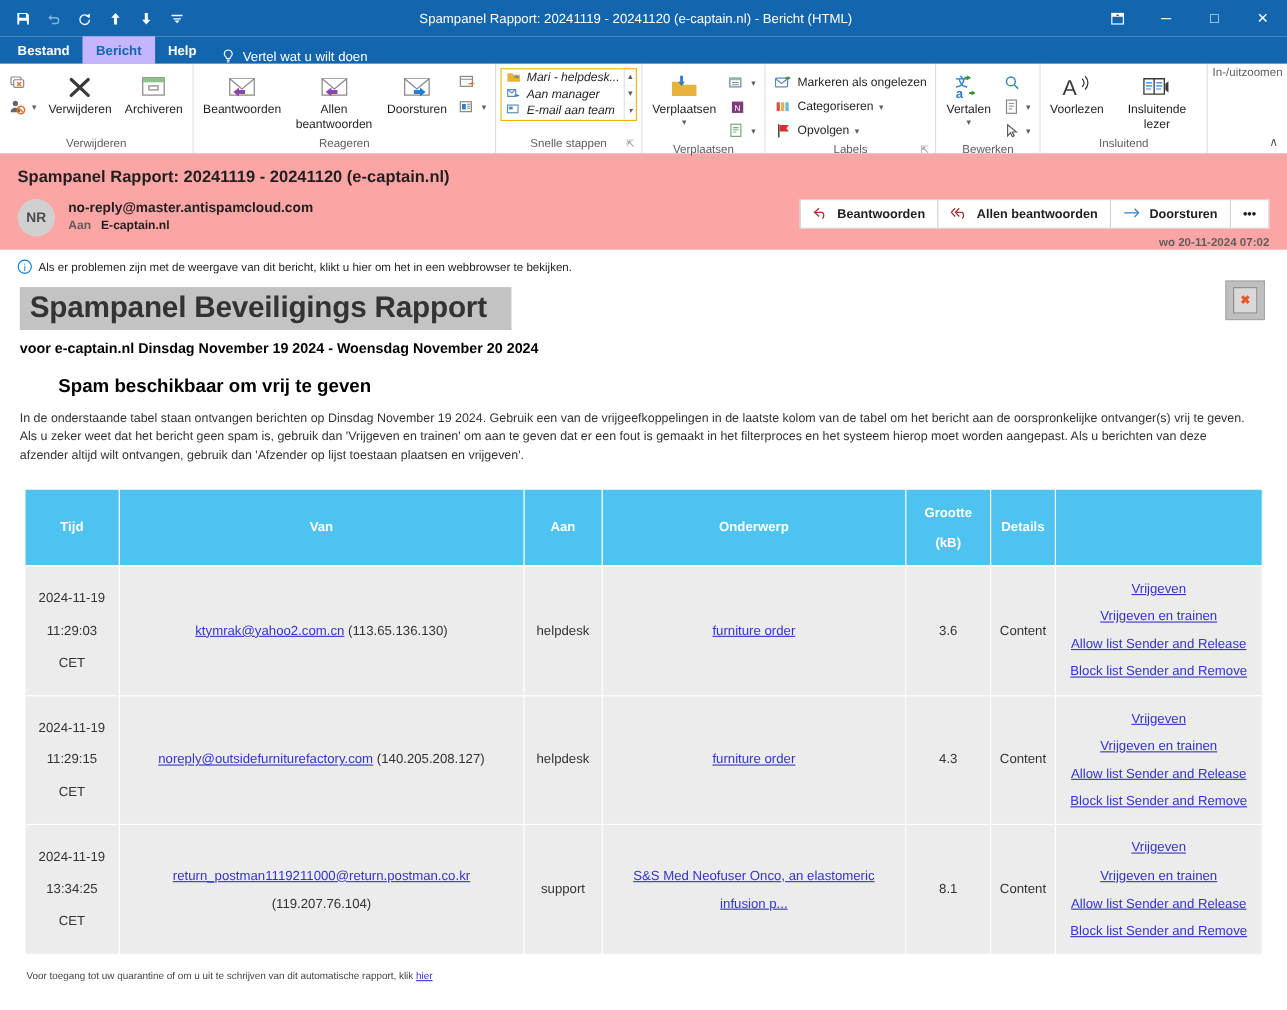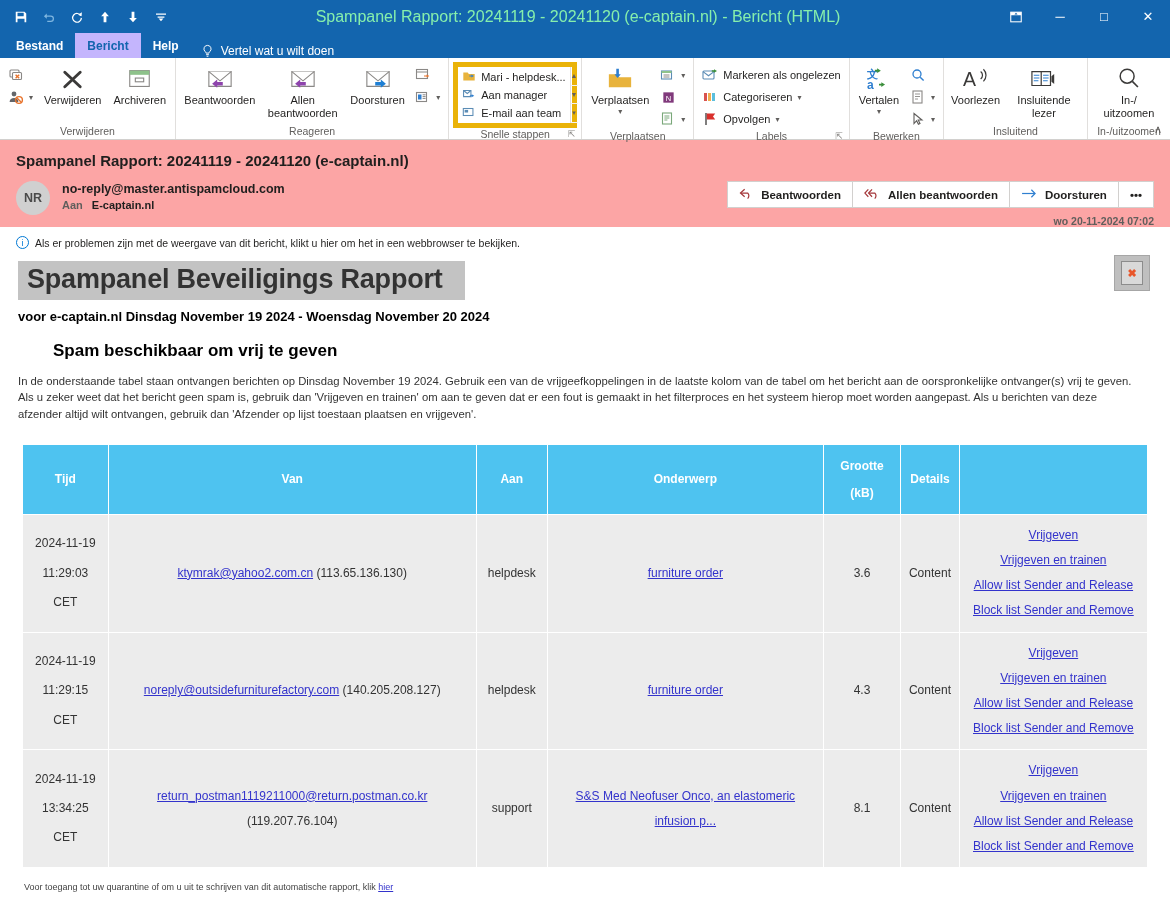--- a/index.html
+++ b/index.html
@@ -19,21 +19,21 @@
     color: #ffffff;
   }
   .qat { display: flex; align-items: center; gap: 2px; padding-left: 8px; }
   .qat-btn {
     width: 26px; height: 24px; display: flex; align-items: center; justify-content: center;
     font-size: 13px; color: #ffffff; line-height: 1;
   }
   .qat-btn svg { display: block; }
   .title-text {
     position: absolute; left: 0; right: 14px; text-align: center;
-    font-size: 16px; color: #86efac; pointer-events: none;
+    font-size: 12px; color: #ffffff; pointer-events: none;
   }
   .wincontrols { margin-left: auto; display: flex; height: 33px; position: relative; z-index: 2;}
   .wc {
     width: 44px; height: 33px; display: flex; align-items: center; justify-content: center;
     color: #fff; font-size: 13px;
   }
 
   
   .tabstrip {
     height: 25px; background: #1365ae; display: flex; align-items: flex-end;
@@ -69,21 +69,21 @@
   .bigbtn .ico { height: 30px; display: flex; align-items: center; justify-content: center; }
   .bigbtn .lbl { max-width: 74px; }
   .stackcol { display: flex; flex-direction: column; justify-content: center; padding-top: 2px; }
   .smallbtn {
     display: flex; align-items: center; gap: 5px; font-size: 11px; color: #201f1e;
     padding: 2px 4px; height: 22px; white-space: nowrap;
   }
   .smallbtn .ico { width: 16px; height: 16px; display: flex; align-items: center; justify-content: center; }
   .caret { font-size: 8px; color: #605e5c; }
   .qsbox {
-    width: 124px; border: 5px solid #eab308; background: #fff; display: flex; height: 66px;
+    width: 124px; border: 1px solid #eab308; background: #fff; display: flex; height: 48px; font-style: italic;
   }
   .qs-list { flex: 1; display: flex; flex-direction: column; padding: 1px; }
   .qs-item { display: flex; align-items: center; gap: 5px; font-size: 11px; height: 21px; padding: 0 3px; white-space: nowrap; overflow: hidden; }
   .qs-scroll { width: 14px; border-left: 1px solid #e1dfdd; display: flex; flex-direction: column; }
   .qs-scroll div { flex: 1; display: flex; align-items: center; justify-content: center; font-size: 7px; color: #605e5c; border-bottom: 1px solid #f3f2f1; }
   .ribbon-collapse { position: absolute; right: 8px; bottom: 3px; font-size: 11px; color: #605e5c; }
 
   
   .readhdr { padding: 12px 16px 0 16px; background: #fca5a5; font-weight: bold; }
   .subject { font-size: 15px; color: #201f1e; }
@@ -530,31 +530,20 @@
               <path fill="#3b3a39" d="M24 11v6l3 2.5V8.5z"></path>
             </svg>
         </span>
         <span class="lbl">Insluitende lezer</span>
       </div>
     </div>
     <div class="rgroup-label">Insluitend</div>
   </div>
 
   <div class="rgroup">
-    <div class="rgroup-body">
-      <div class="bigbtn">
-        <span class="ico">
-          <svg width="28" height="26" viewBox="0 0 28 28">
-              <circle cx="12" cy="11" r="7.5" fill="none" stroke="#3b3a39" stroke-width="1.6"></circle>
-              <path stroke="#3b3a39" stroke-width="1.8" d="m17.6 16.6 6 6"></path>
-            </svg>
-        </span>
-        <span class="lbl">In-/ uitzoomen</span>
-      </div>
-    </div>
     <div class="rgroup-label">In-/uitzoomen</div>
   </div>
 
   <div class="ribbon-collapse">∧</div>
 </div>
 
 <div class="readhdr">
   <div class="subject">Spampanel Rapport: 20241119 - 20241120 (e-captain.nl)</div>
   <div class="fromrow">
     <div class="avatar">NR</div>

